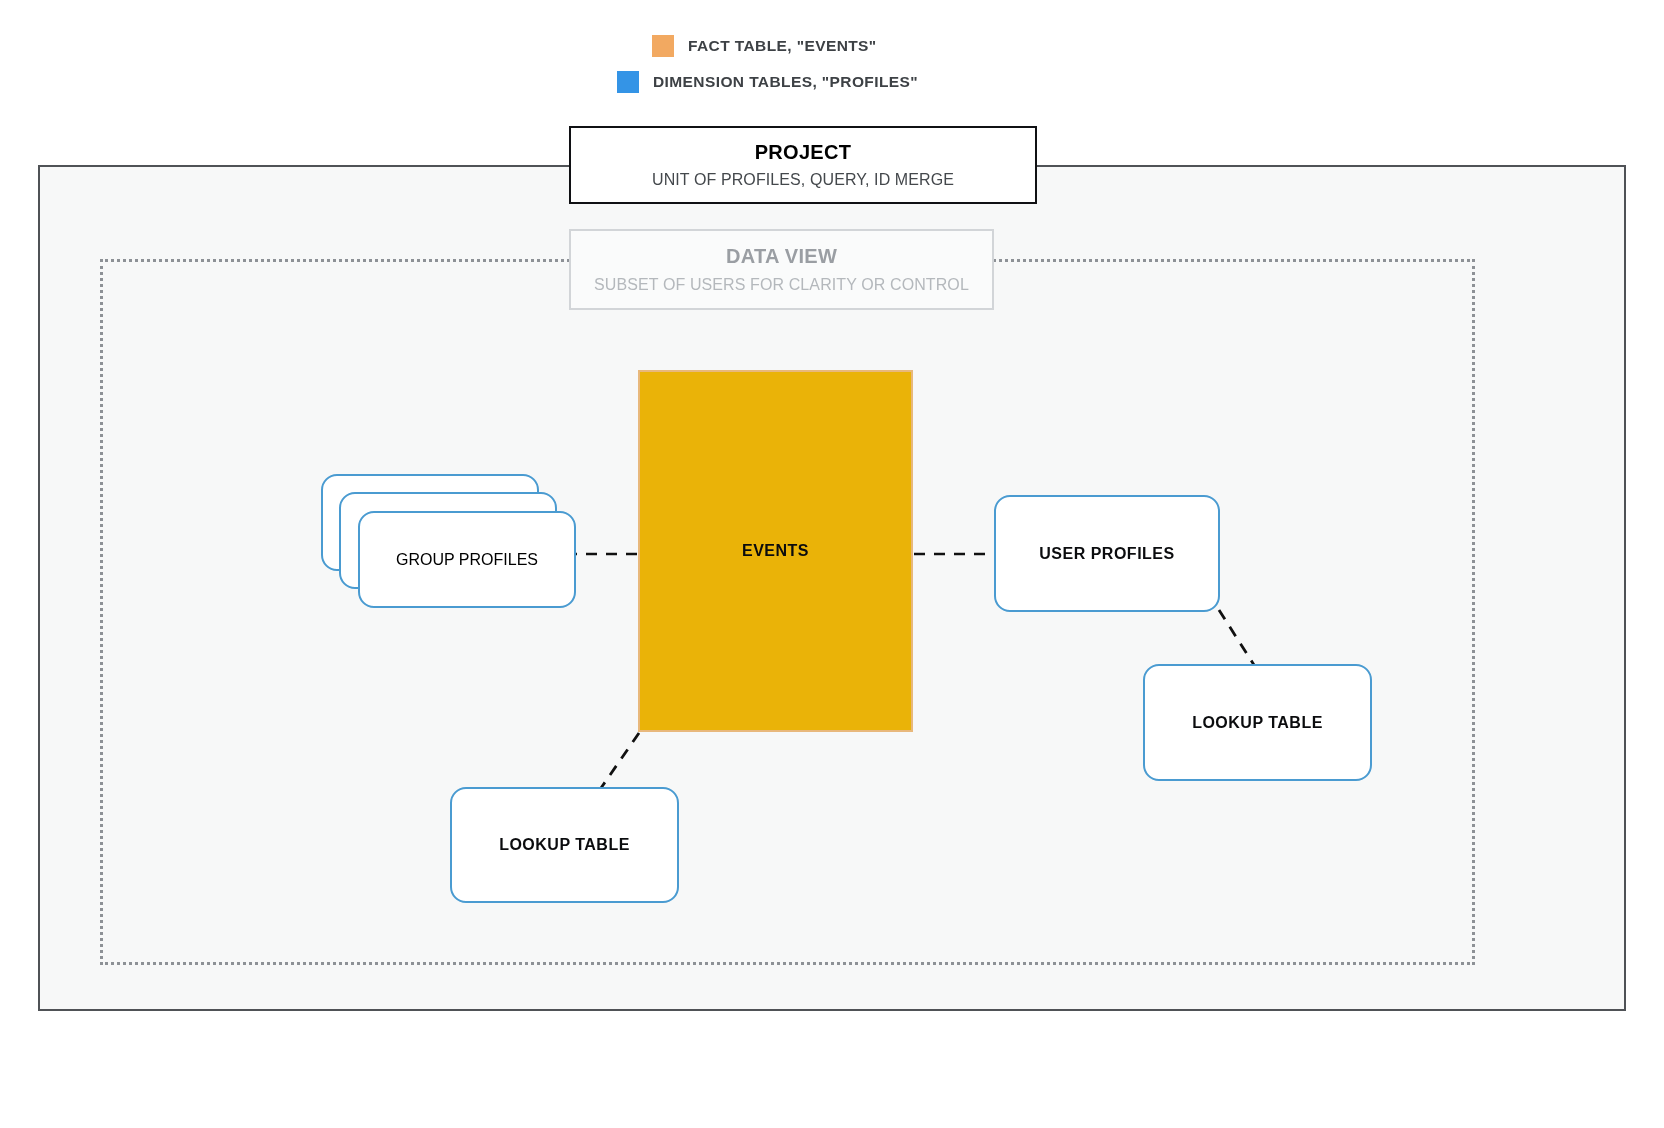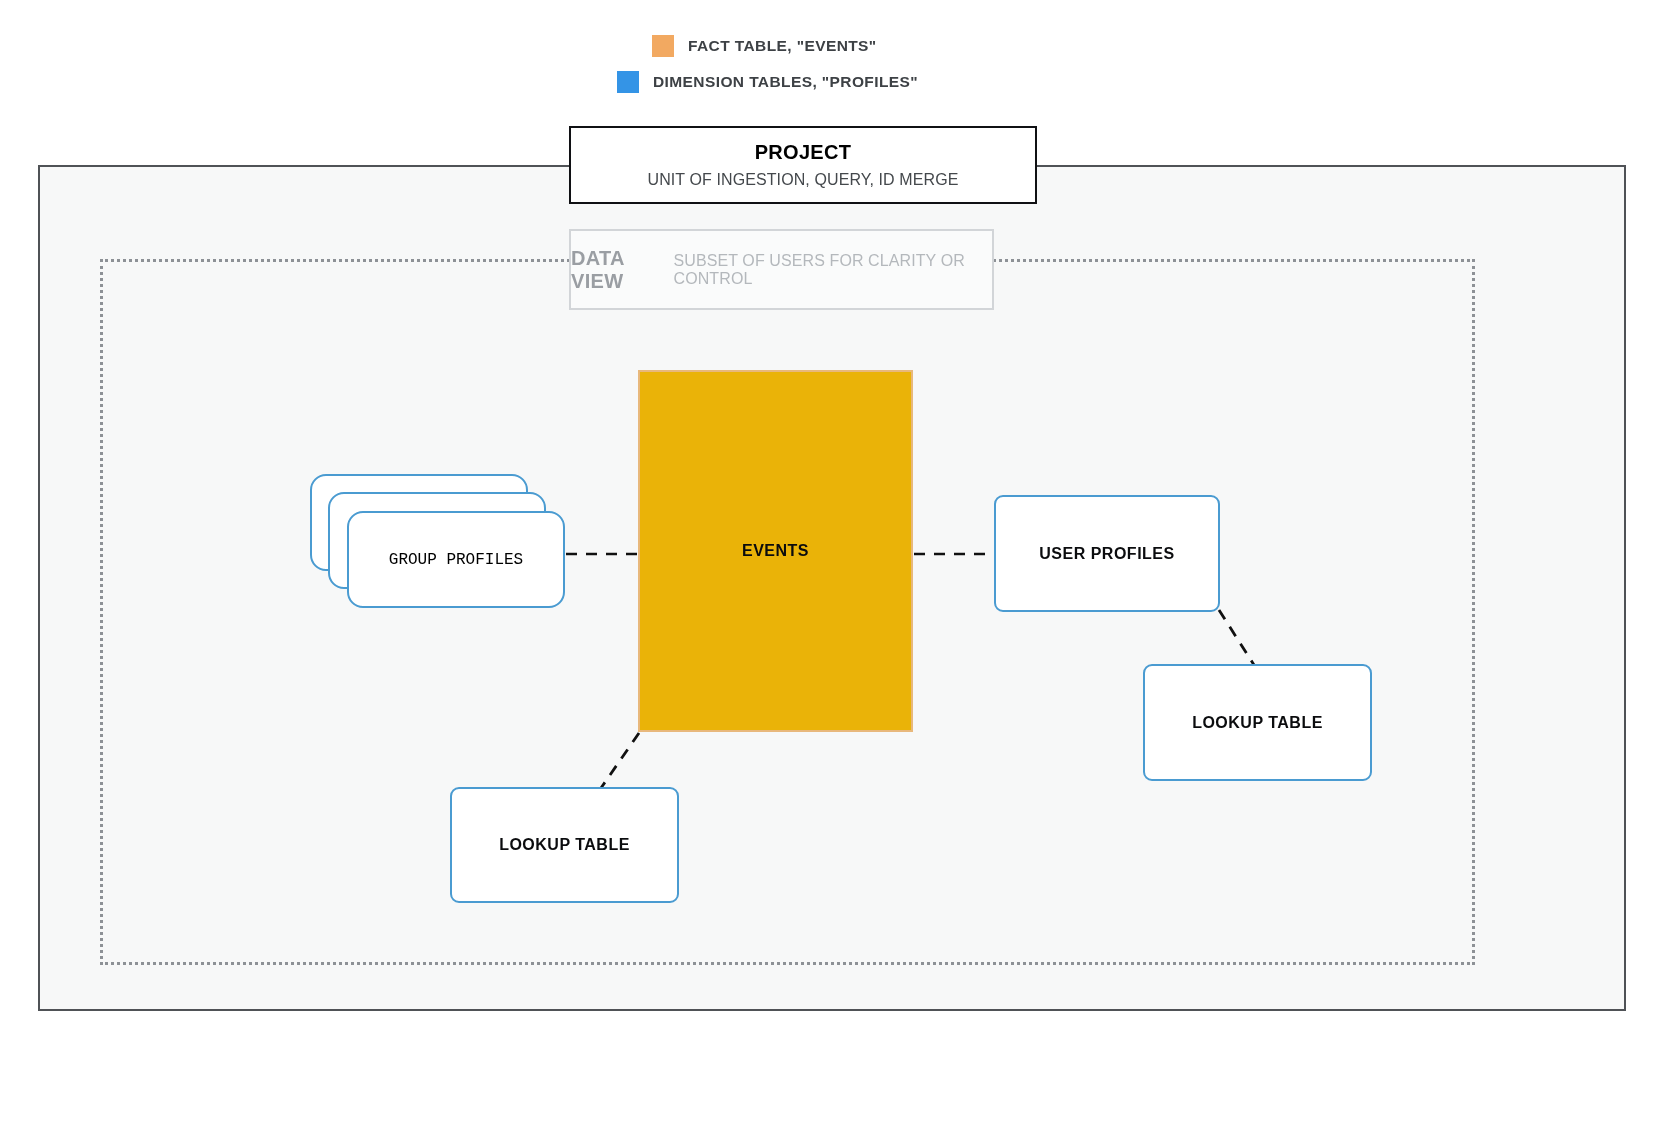--- a/index.html
+++ b/index.html
@@ -95,21 +95,21 @@
   #dataview-card {
     position: absolute;
     left: 569px;
     top: 229px;
     width: 425px;
     height: 81px;
     background: #fafbfb;
     border: 2px solid #d2d5d8;
     box-sizing: border-box;
     display: flex;
-    flex-direction: row;
+    flex-direction: column;
     align-items: center;
     justify-content: center;
     gap: 8px;
   }
   #dataview-card .card-title {
     font-size: 20px;
     font-weight: bold;
     color: #9a9ea3;
     letter-spacing: 0.3px;
   }
@@ -138,42 +138,41 @@
     font-weight: bold;
     color: #0b0c0e;
     letter-spacing: 0.5px;
   }
 
   
   .round-box {
     position: absolute;
     background: #ffffff;
     border: 2.5px solid #4a9bd1;
-    border-radius: 9px;
+    border-radius: 16px;
     box-sizing: border-box;
     display: flex;
     align-items: center;
     justify-content: center;
   }
   .round-box .box-label {
     font-size: 16px;
     font-weight: bold;
     color: #0b0c0e;
     letter-spacing: 0.5px;
     white-space: nowrap;
   }
 
   
   #group-profiles-stack {
     position: absolute;
-    left: 310px;
+    left: 321px;
     top: 474px;
     width: 255px;
     height: 112px;
-    font-family: Liberation Mono, monospace;
   }
   #group-profiles-stack .stack-card {
     position: absolute;
     background: #ffffff;
     border: 2.5px solid #4a9bd1;
     border-radius: 16px;
     box-sizing: border-box;
     width: 218px;
     height: 97px;
   }
@@ -226,21 +225,21 @@
 
   <svg id="connectors" viewBox="0 0 1664 1128" xmlns="http://www.w3.org/2000/svg">
     <line x1="566" y1="554" x2="637" y2="554" stroke="#111111" stroke-width="2.6" stroke-dasharray="11 9"></line>
     <line x1="914" y1="554" x2="993" y2="554" stroke="#111111" stroke-width="2.6" stroke-dasharray="11 9"></line>
     <line x1="639" y1="733" x2="601" y2="788" stroke="#111111" stroke-width="2.8" stroke-dasharray="11 9"></line>
     <line x1="1219" y1="610" x2="1254" y2="665" stroke="#111111" stroke-width="2.8" stroke-dasharray="11 9"></line>
   </svg>
 
   <div id="project-card">
     <div class="card-title">PROJECT</div>
-    <div class="card-sub">UNIT OF INGESTION, QUERY, ID MERGE</div>
+    <div class="card-sub">UNIT OF PROFILES, QUERY, ID MERGE</div>
   </div>
 
   <div id="dataview-card">
     <div class="card-title">DATA VIEW</div>
     <div class="card-sub">SUBSET OF USERS FOR CLARITY OR CONTROL</div>
   </div>
 
   <div id="events-box">
     <span class="box-label">EVENTS</span>
   </div>

